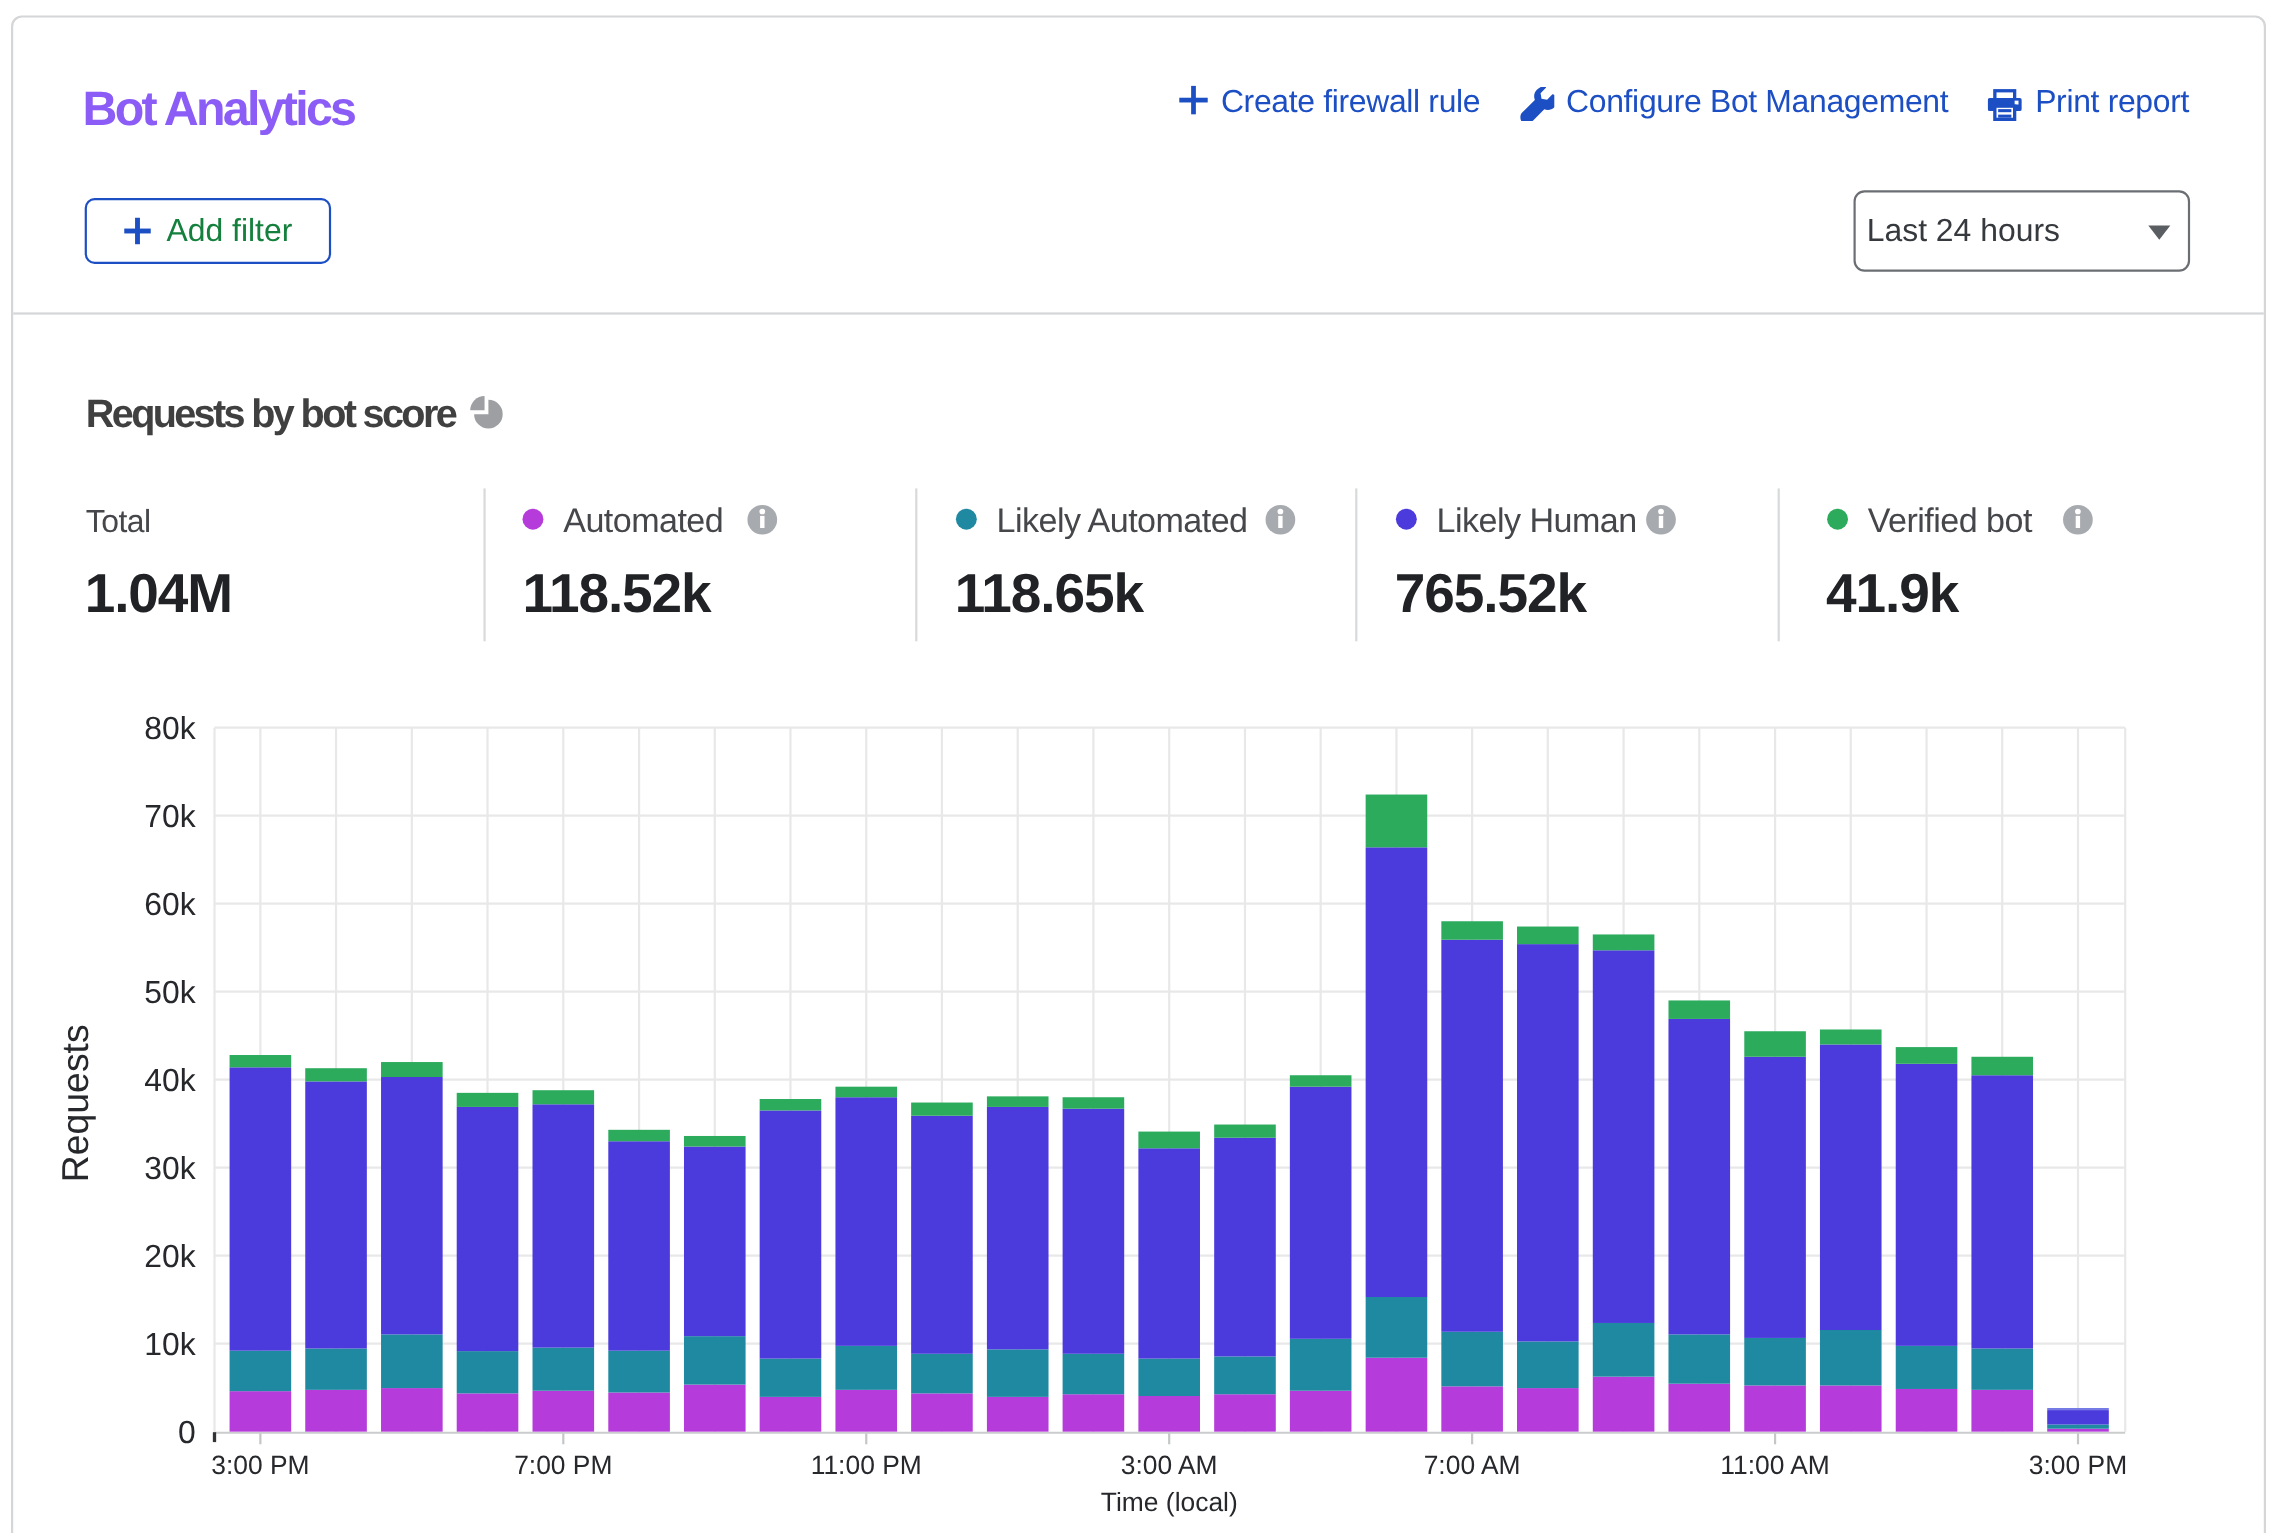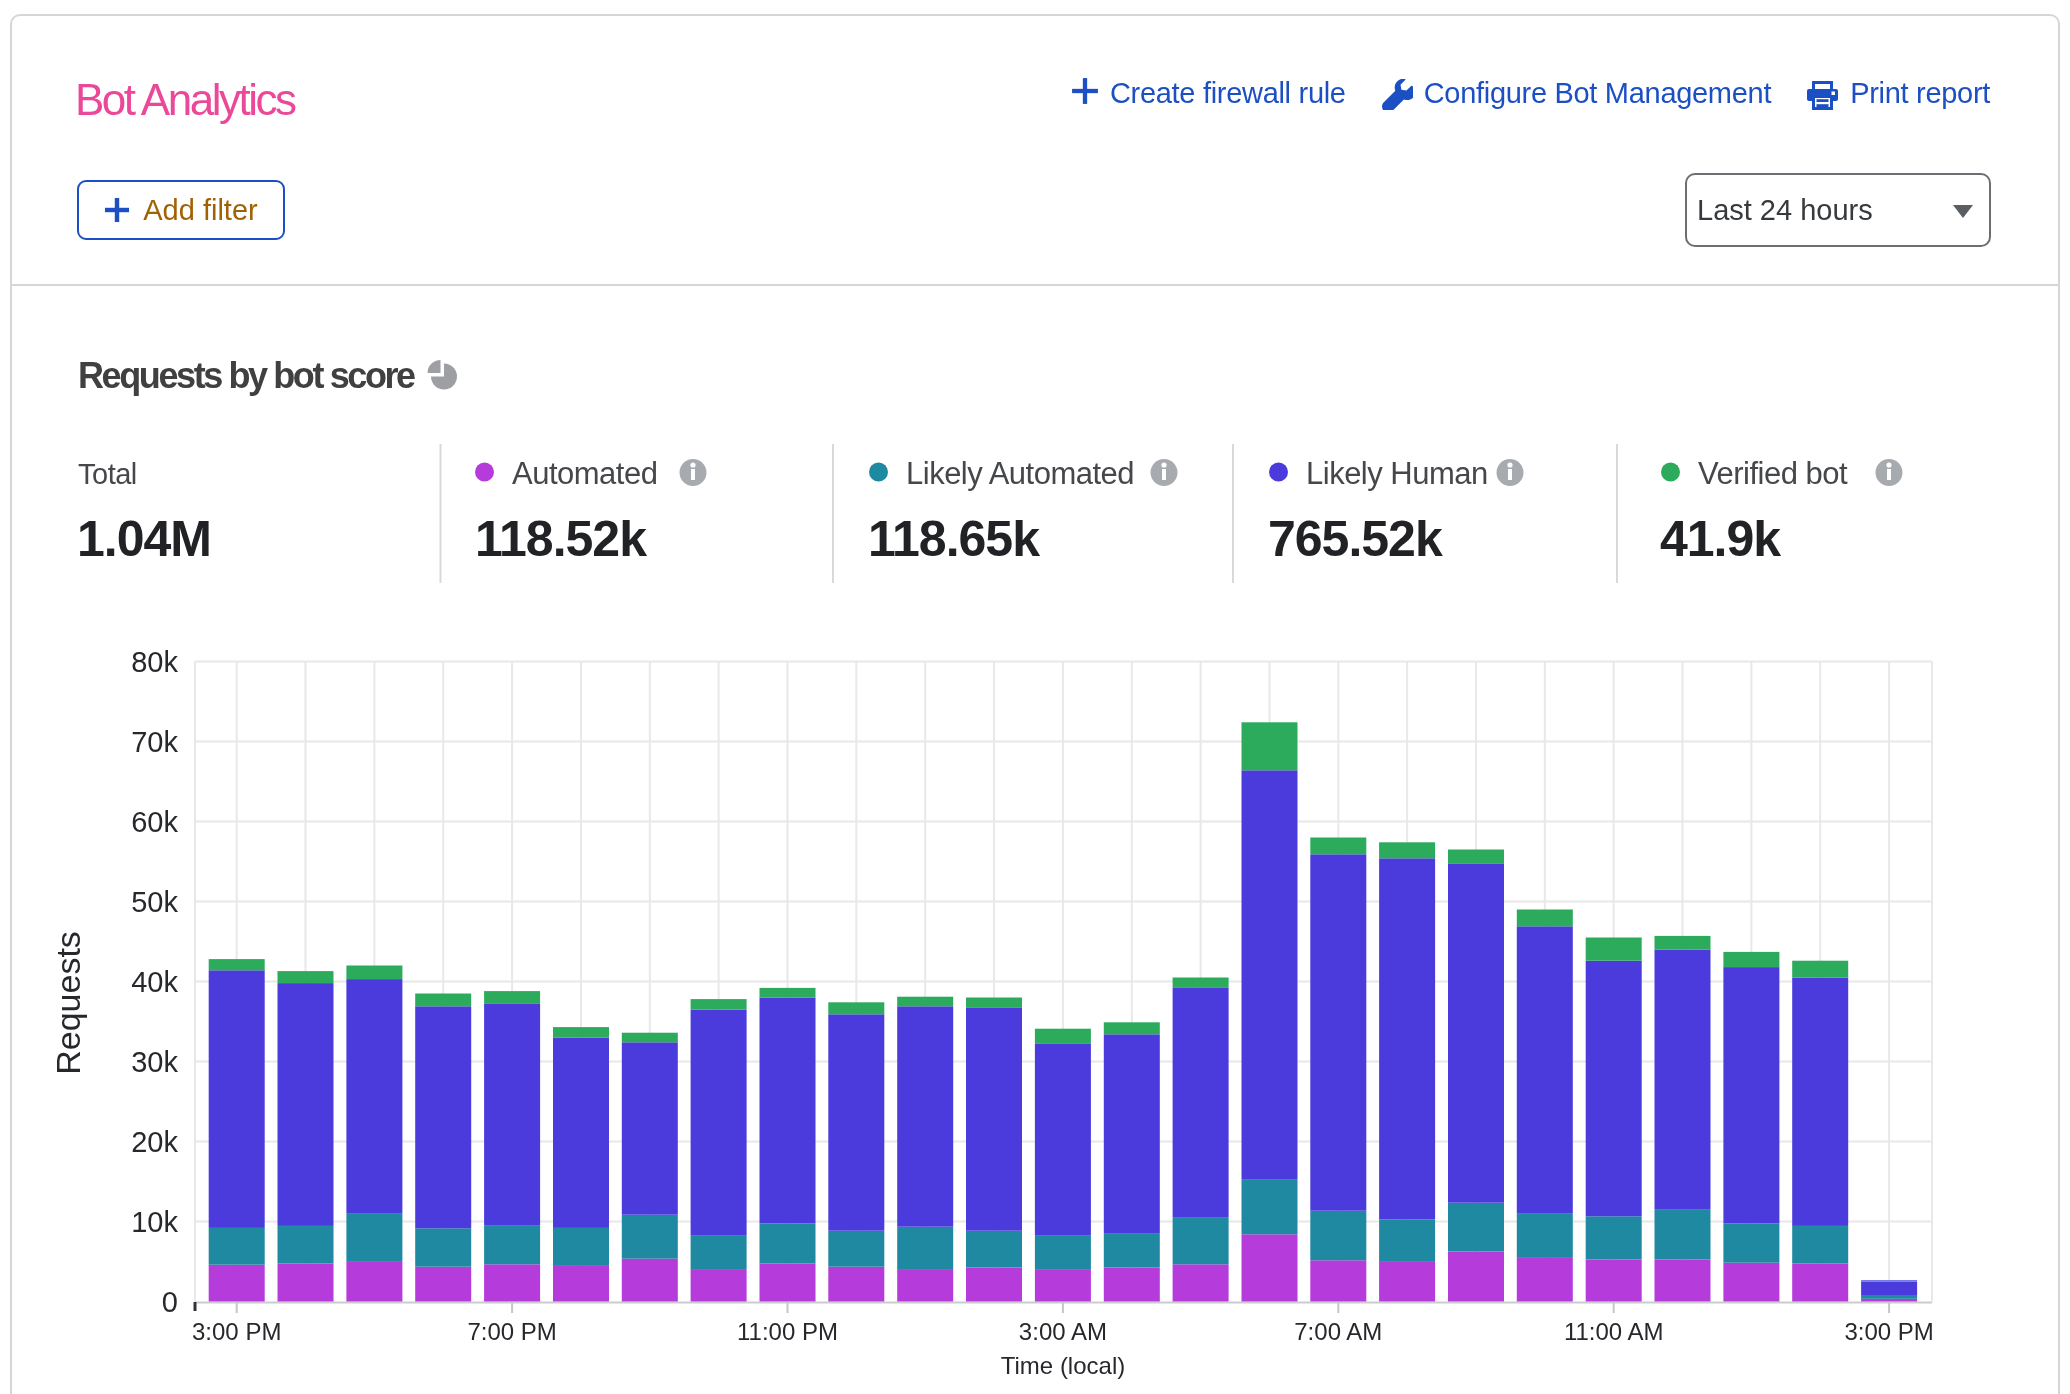--- a/index.html
+++ b/index.html
@@ -4,41 +4,41 @@
 <style>
   html,body{margin:0;padding:0;background:#fff;font-family:"Liberation Sans",sans-serif;}
   body{width:2070px;height:1394px;position:relative;overflow:hidden;}
   .abs{position:absolute;}
 </style>
 </head>
 <body>
 <div class="abs" style="left:10px;top:14px;width:2050px;height:1500px;border:2px solid #d5d6d8;border-radius:10px;box-sizing:border-box"></div>
 <div class="abs" style="left:12px;top:284px;width:2046px;height:2px;background:#d5d6d8"></div>
 
-<div class="abs" style="left:75px;top:78px;font-size:44px;font-weight:400;letter-spacing:-2.5px;color:#ec4899;line-height:1">Bot Analytics</div>
+<div class="abs" style="left:75px;top:78px;font-size:44px;font-weight:700;letter-spacing:-2.5px;color:#8b5cf6;line-height:1">Bot Analytics</div>
 
 <div class="abs" style="left:1060px;top:74px;width:930px;height:38px;display:flex;align-items:center;justify-content:flex-end;gap:36px;font-size:29px;letter-spacing:-0.3px;color:#1d4fc4;white-space:nowrap">
   <span style="display:flex;align-items:flex-start;gap:11px"><svg width="28" height="28" viewBox="0 0 26 26" style="display:block">
         <rect x="11" y="1" width="4" height="24" fill="#1d4fc4"></rect>
         <rect x="1" y="11" width="24" height="4" fill="#1d4fc4"></rect>
       </svg>Create firewall rule</span>
   <span style="display:flex;align-items:flex-end;gap:11px"><svg width="31" height="31" viewBox="0 0 512 512" style="display:block">
         <path fill="#1d4fc4" d="M507.7 122.8c-2.9-12.3-18.2-16.5-27.2-7.6l-76.6 76.6-83.8-14-14-83.8 76.6-76.6c9-9 4.7-24.3-7.7-27.2C345.2-17.6 289 3.7 250.1 42.7c-41.2 41.2-51.2 101.6-30.4 152.2L29.5 385.1c-39.3 39.3-39.3 103 0 142.3 39.3 39.3 103 39.3 142.3 0l190-190c50.6 21 111.1 10.9 152.3-30.3 39-39 60.2-95.2 13.6-184.3z"></path>
       </svg>Configure Bot Management</span>
   <span style="display:flex;align-items:flex-end;gap:12px"><svg width="31" height="29" viewBox="0 0 31 29" style="display:block">
         <rect x="6.5" y="1.5" width="18" height="9" fill="none" stroke="#1d4fc4" stroke-width="3"></rect>
         <rect x="0" y="8" width="31" height="12" rx="2" fill="#1d4fc4"></rect>
         <rect x="24.5" y="10.5" width="3.5" height="3.5" fill="#fff"></rect>
         <rect x="6.5" y="15.5" width="18" height="12" fill="#fff" stroke="#1d4fc4" stroke-width="3"></rect>
         <rect x="9.5" y="18.2" width="12" height="2.8" fill="#1d4fc4"></rect>
         <rect x="9.5" y="23.2" width="12" height="2.8" fill="#1d4fc4"></rect>
       </svg>Print report</span>
 </div>
 
-<div class="abs" style="left:77px;top:180px;width:208px;height:60px;border:2.5px solid #1d4fc4;border-radius:9px;box-sizing:border-box;display:flex;align-items:center;justify-content:center;gap:13px;color:#a16207;font-size:29px">
+<div class="abs" style="left:77px;top:180px;width:224px;height:60px;border:2.5px solid #1d4fc4;border-radius:9px;box-sizing:border-box;display:flex;align-items:center;justify-content:center;gap:13px;color:#15803d;font-size:29px">
   <svg width="26" height="26" viewBox="0 0 27 27" style="display:block">
       <rect x="11.2" y="1" width="4.6" height="25" fill="#1d4fc4"></rect>
       <rect x="1" y="11.2" width="25" height="4.6" fill="#1d4fc4"></rect>
     </svg>
   <span>Add filter</span>
 </div>
 
 <div class="abs" style="left:1685px;top:173px;width:306px;height:74px;border:2px solid #6b6f73;border-radius:10px;box-sizing:border-box;display:flex;align-items:center;color:#36393d;font-size:29px">
   <span style="margin-left:10px">Last 24 hours</span>
   <span style="position:absolute;right:16px;top:30px;width:0;height:0;border-left:10px solid transparent;border-right:10px solid transparent;border-top:13px solid #5a5e62"></span>

